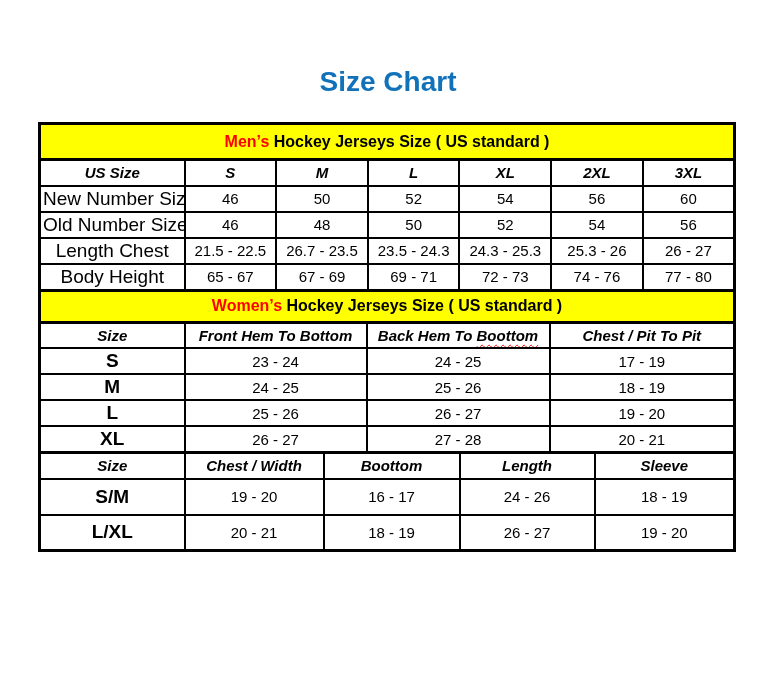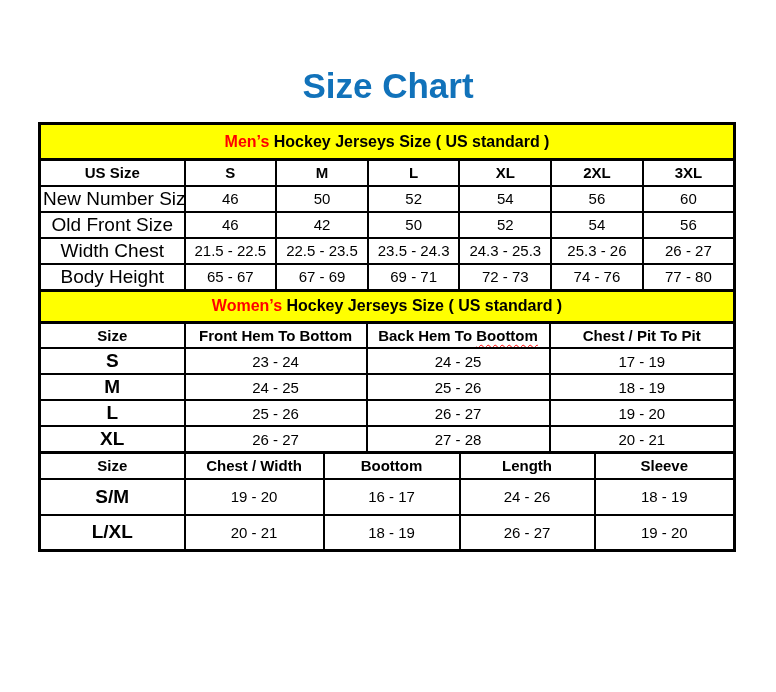--- a/index.html
+++ b/index.html
@@ -14,21 +14,21 @@
     width: 776px; height: 692px;
     background: #ffffff;
     font-family: "Liberation Sans", sans-serif;
     color: var(--ink);
   }
   .page { position: relative; width: 776px; height: 692px; overflow: hidden; }
 
   .page-title {
     position: absolute; top: 66px; left: 0; width: 100%;
     margin: 0; text-align: center;
-    font-size: 35px; font-weight: bold; color: var(--blue);
+    font-size: 28px; font-weight: bold; color: var(--blue);
     letter-spacing: 0px;
   }
 
   .tables { position: absolute; left: 38px; top: 122px; width: 698px; }
 
   table.size-table {
     border-collapse: collapse;
     table-layout: fixed;
     width: 698px;
     border: 3px solid var(--ink);
@@ -45,21 +45,21 @@
   }
 
   tr.band-row th {
     background: var(--yellow);
     font-size: 16px;
     font-weight: bold;
     border: 3px solid var(--ink);
   }
   .band .red { color: var(--red); }
 
-  tr.cols th { font-size: 15px; font-weight: bold; }
+  tr.cols th { font-size: 15px; font-weight: bold; font-style: italic; }
   tbody th   { font-size: 19px; font-weight: bold; }
   td         { font-size: 15px; font-weight: normal; border-radius: 9px; }
 
   
   table.men tbody th { font-weight: normal; }
 
   
   table.men   tr.band-row { height: 36px; }
   table.men   tr.cols     { height: 26px; }
   table.men   tbody tr    { height: 26px; }
@@ -125,32 +125,32 @@
           <tr>
             <th>New Number Size</th>
             <td>46</td>
             <td>50</td>
             <td>52</td>
             <td>54</td>
             <td>56</td>
             <td>60</td>
           </tr>
           <tr>
-            <th>Old Front Size</th>
+            <th>Old Number Size</th>
             <td>46</td>
-            <td>42</td>
+            <td>48</td>
             <td>50</td>
             <td>52</td>
             <td>54</td>
             <td>56</td>
           </tr>
           <tr>
-            <th>Width Chest</th>
+            <th>Length Chest</th>
             <td>21.5 - 22.5</td>
-            <td>22.5 - 23.5</td>
+            <td>26.7 - 23.5</td>
             <td>23.5 - 24.3</td>
             <td>24.3 - 25.3</td>
             <td>25.3 - 26</td>
             <td>26 - 27</td>
           </tr>
           <tr>
             <th>Body Height</th>
             <td>65 - 67</td>
             <td>67 - 69</td>
             <td>69 - 71</td>

